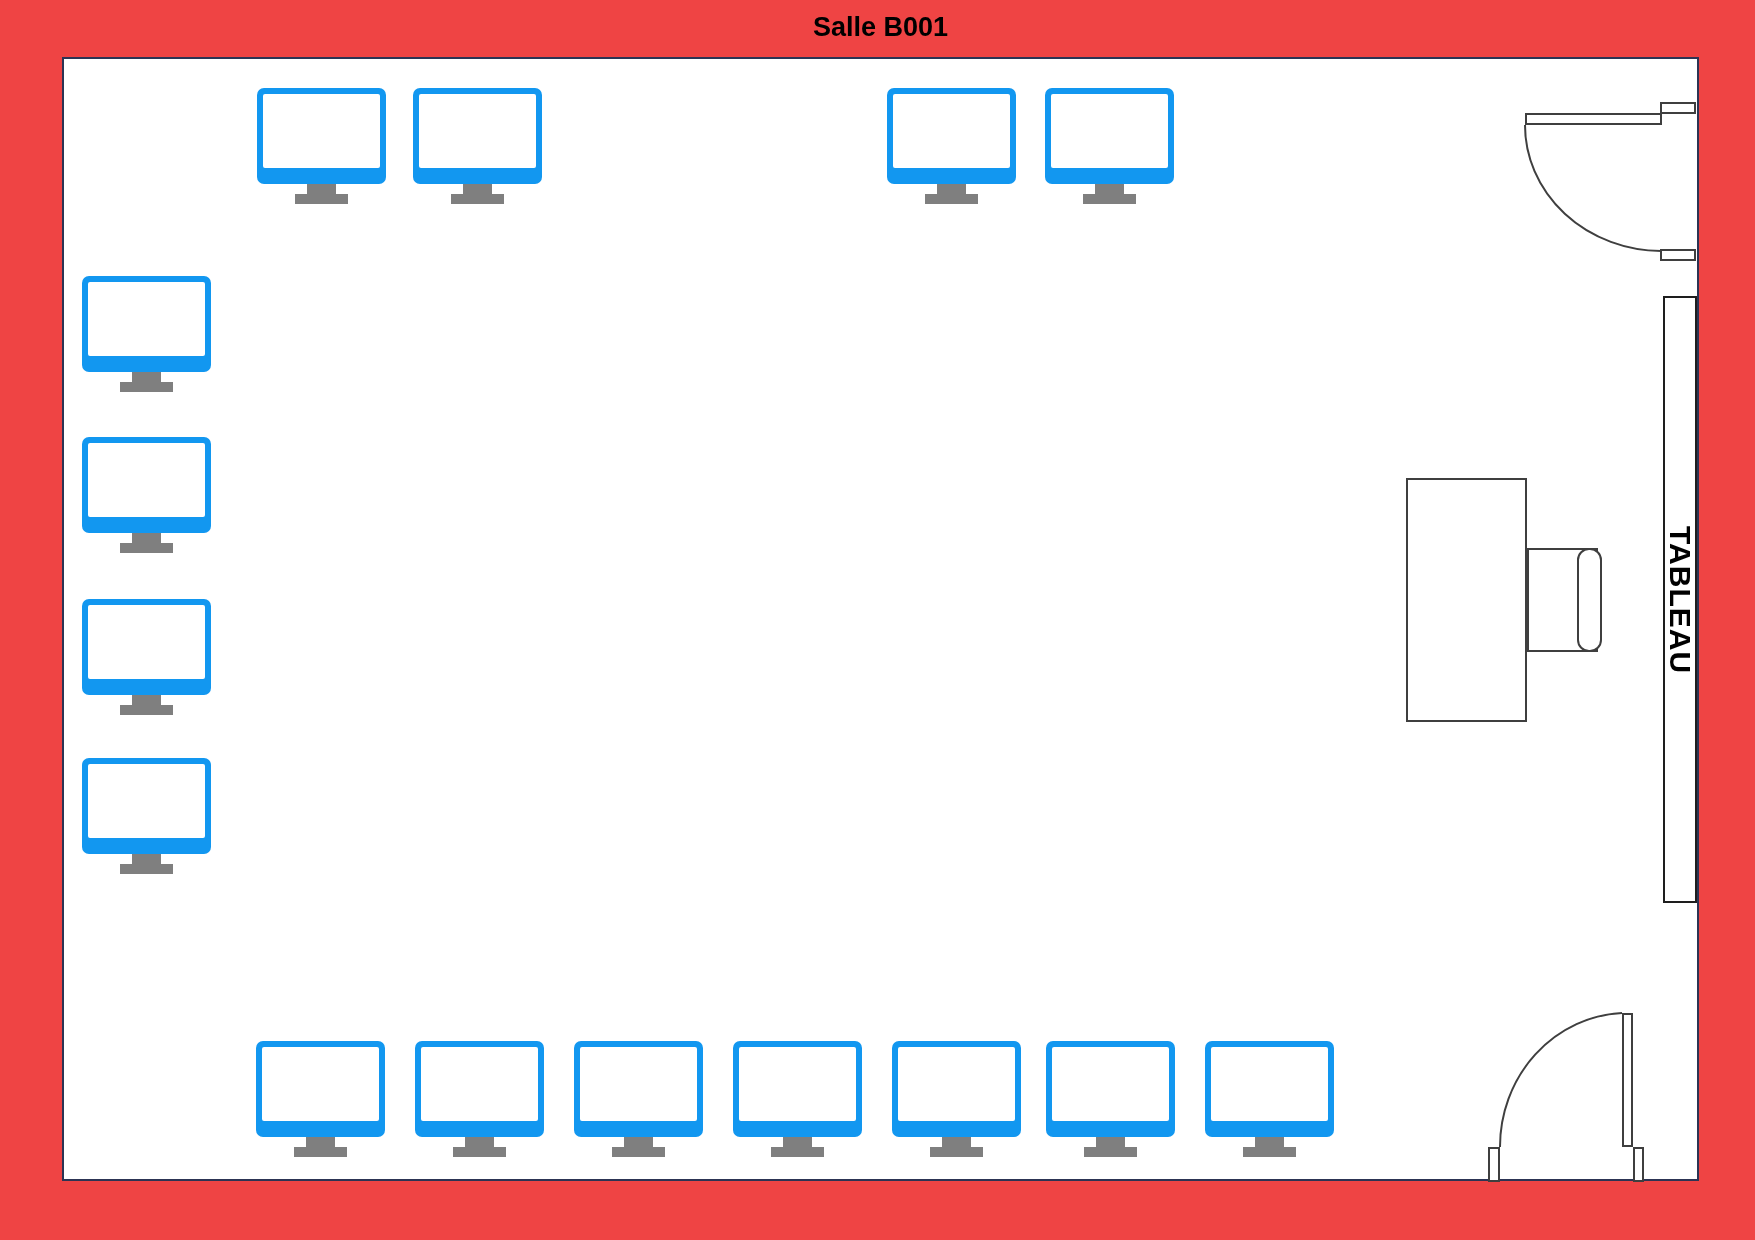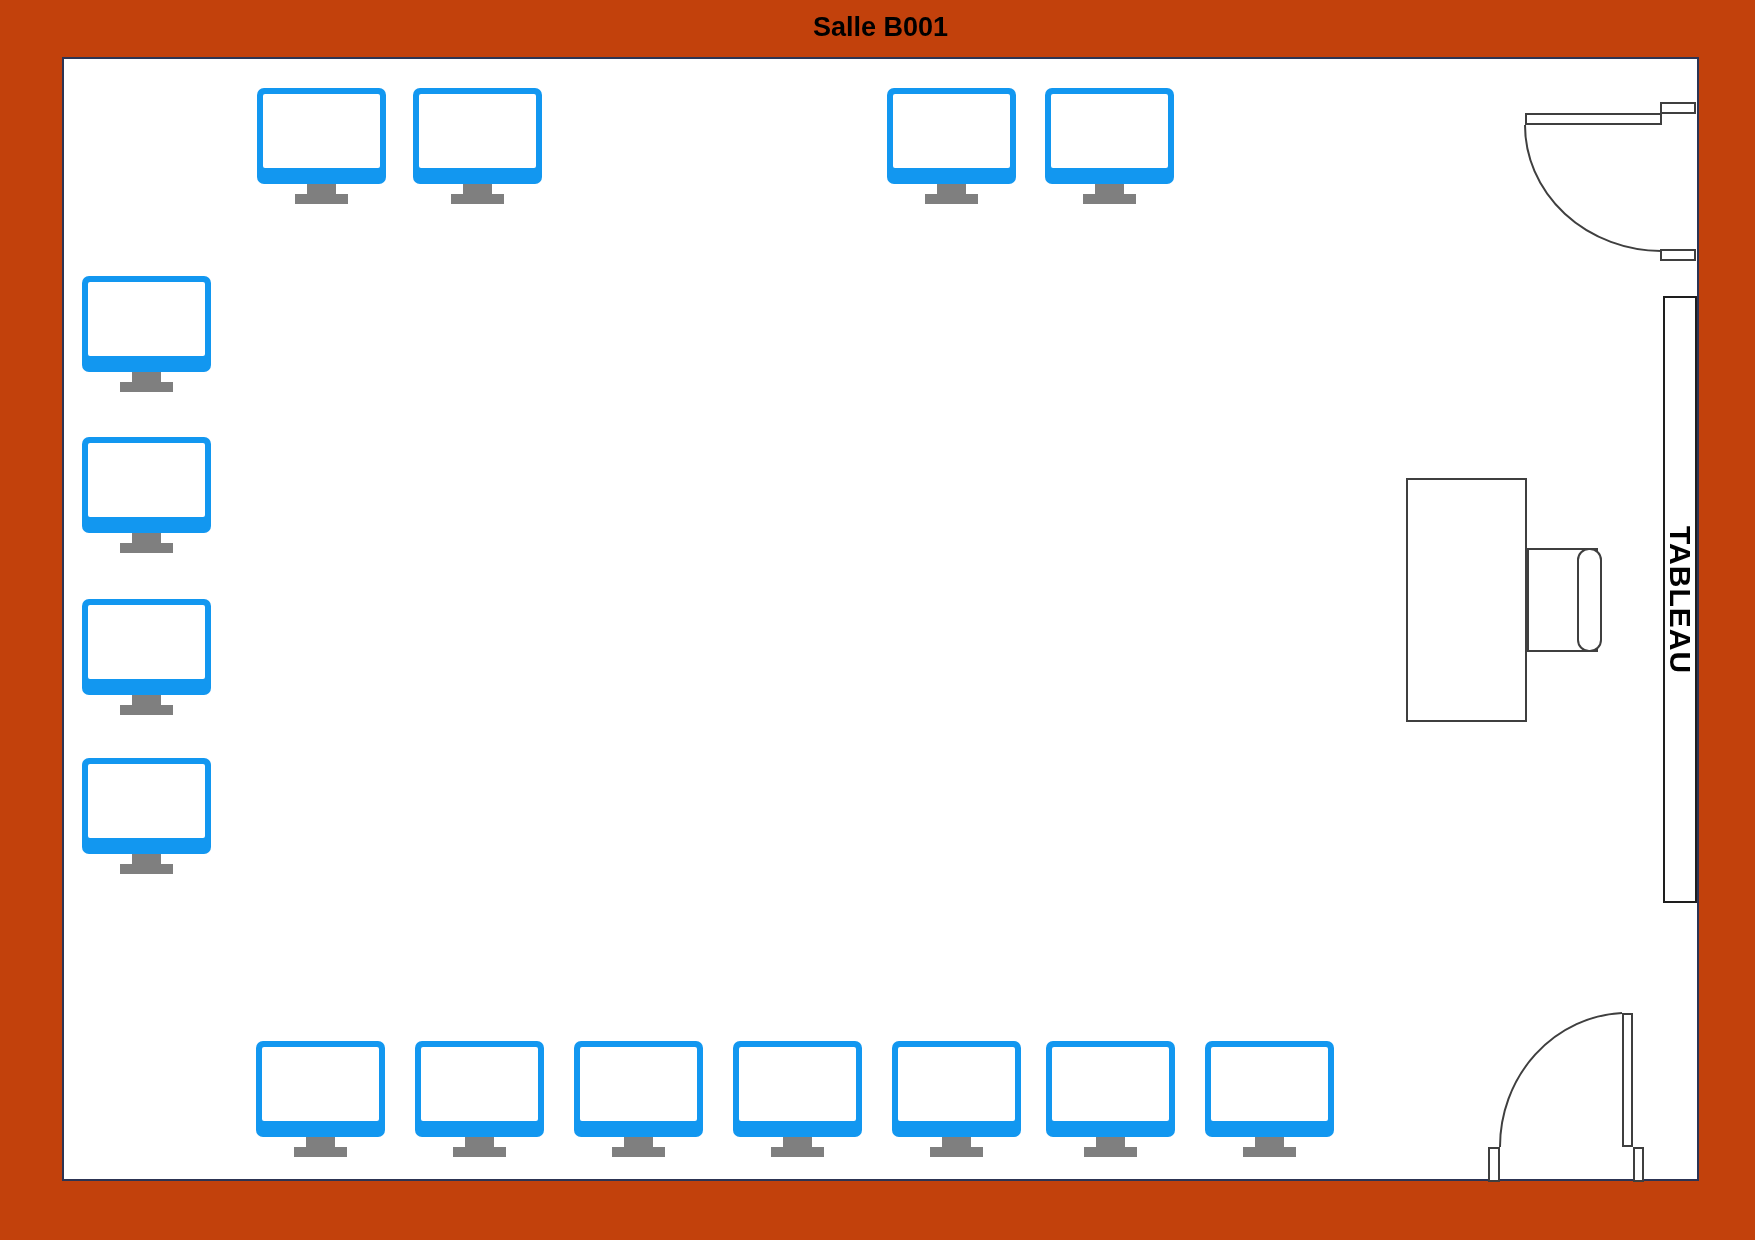--- a/index.html
+++ b/index.html
@@ -1,17 +1,17 @@
 <!DOCTYPE html>
 <html style="--wall: #2C3454; --monitor: #1297F0; --monitor-stand: #7F7F7F; --furniture-outline: #3F3F3F;"><head>
 <meta charset="utf-8">
 <style>
   html,body { margin:0; padding:0; background:#fff; }
   .canvas {
-    position:relative; width:1755px; height:1240px; background:#c2410c;
+    position:relative; width:1755px; height:1240px; background:#ef4444;
     font-family:"Liberation Sans", sans-serif; overflow:hidden;
   }
   .title {
     position:absolute; left:62px; top:12px; width:1637px;
     text-align:center; font-size:27px; font-weight:bold; color:#000;
   }
   .room {
     position:absolute; left:62px; top:57px; width:1637px; height:1124px;
     border:2px solid var(--wall,#2C3454); box-sizing:border-box; background:#fff;
   }

